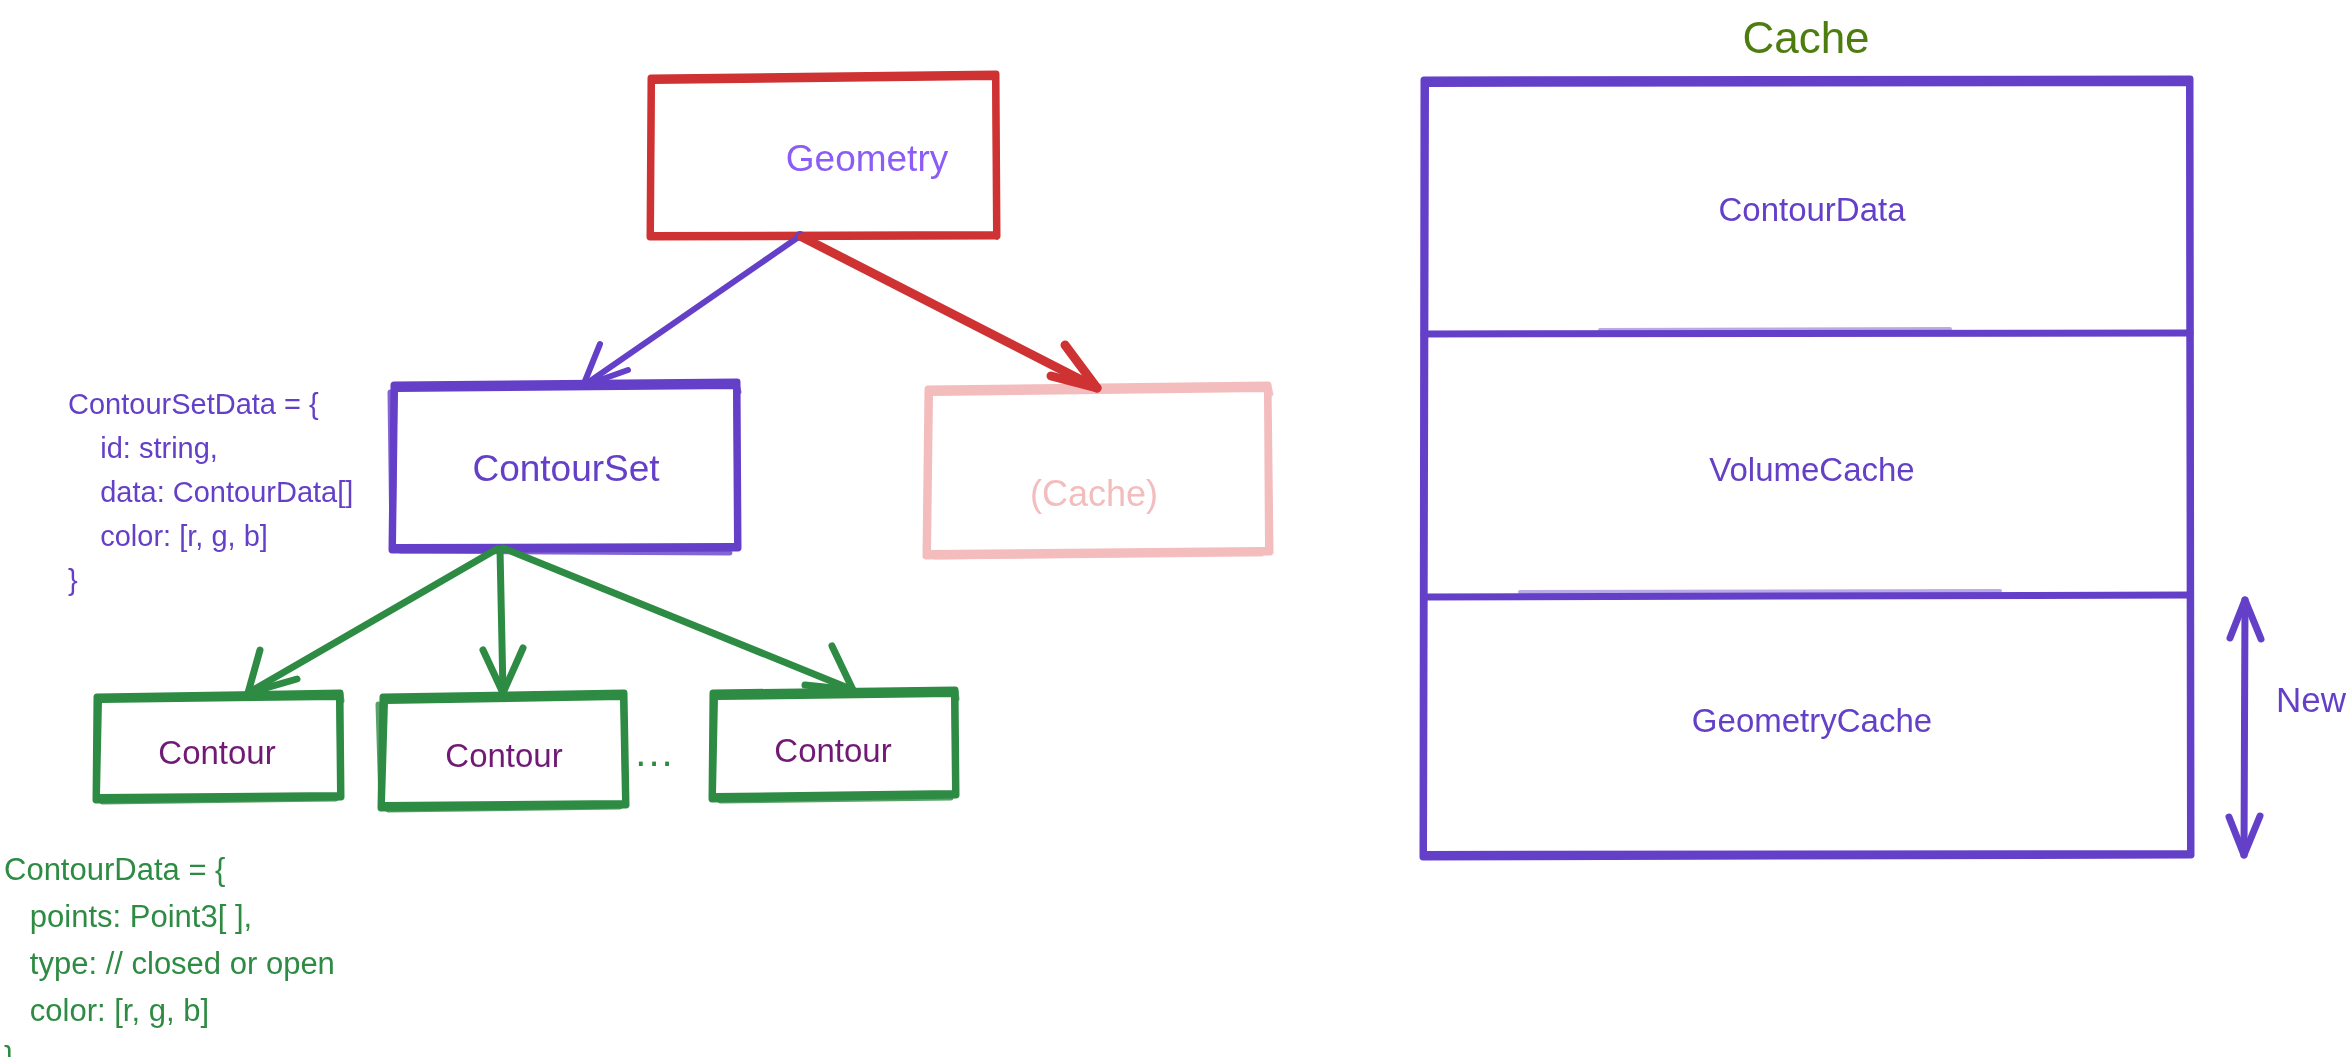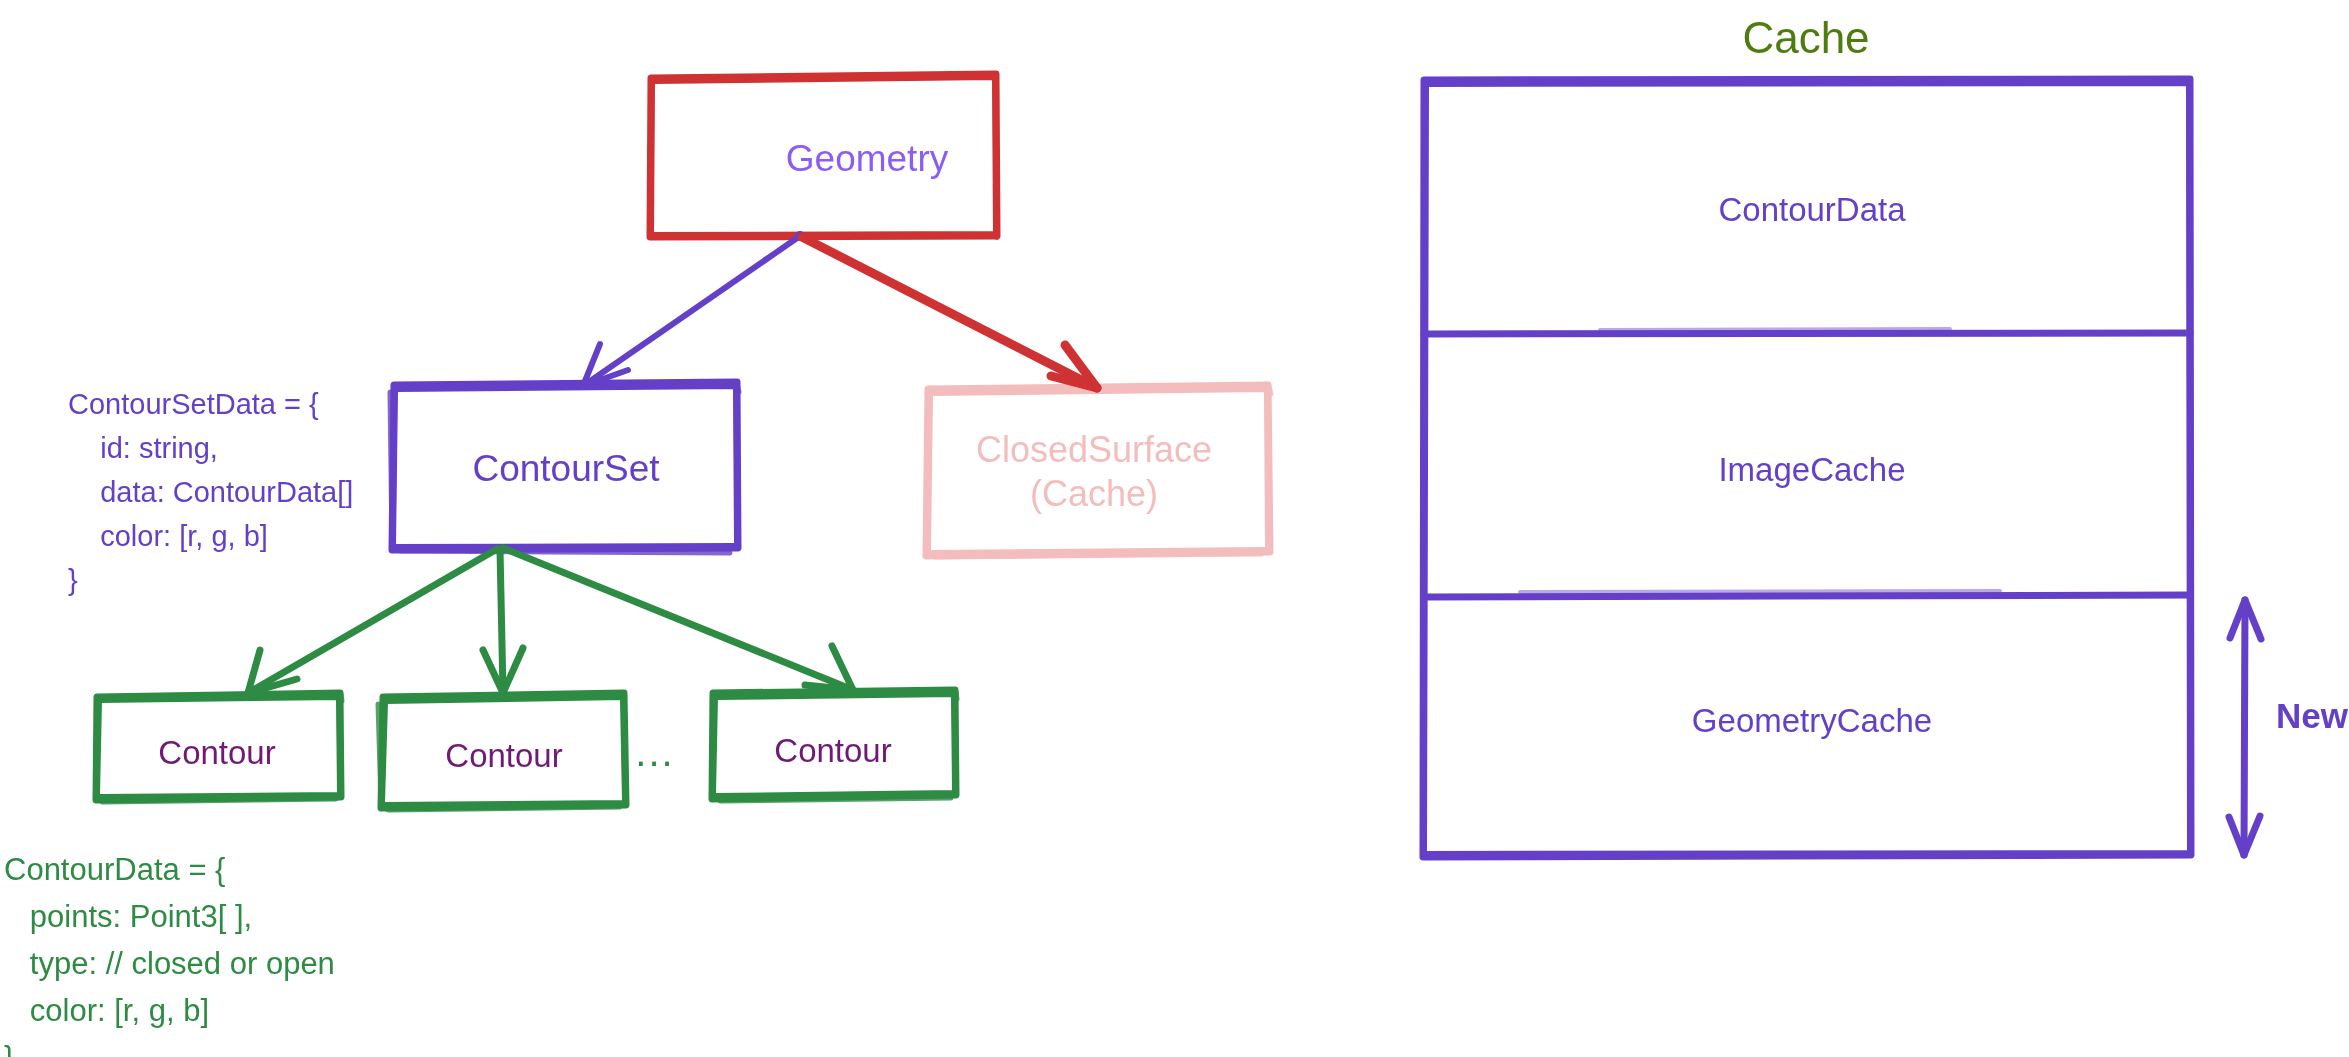--- a/index.html
+++ b/index.html
@@ -185,21 +185,20 @@
       <path class="stroke-purple" stroke-width="7" d="M2245,600 L2244,855"></path>
       <path class="stroke-purple" stroke-width="7" d="M2245,600 L2230,638 M2245,600 L2261,639"></path>
       <path class="stroke-purple" stroke-width="7" d="M2244,855 L2229,817 M2244,855 L2260,816"></path>
     </g>
   </svg>
 
   <div class="lbl node-label t-geometry" style="left:823px; top:158px;">Geometry</div>
 
   <div class="lbl node-label t-contourset" style="left:566px; top:468px;">ContourSet</div>
 
-  <div class="lbl node-label t-closedsurface" style="left:1094px; top:450px;">ClosedSurface</div>
   <div class="lbl node-label t-closedsurface" style="left:1094px; top:494px;">(Cache)</div>
 
   <div class="lbl node-label t-contour" style="left:217px; top:752px;">Contour</div>
   <div class="lbl node-label t-contour" style="left:504px; top:755px;">Contour</div>
   <div class="lbl node-label t-contour" style="left:833px; top:750px;">Contour</div>
 
   <div class="lbl t-ellipsis" style="left:655px; top:752px;">...</div>
 
   <div class="codeblock code-purple" style="left:68px; top:382px;">ContourSetData = {
     id: string,
@@ -209,18 +208,18 @@
 
   <div class="codeblock code-green" style="left:4px; top:846px;">ContourData = {
    points: Point3[ ],
    type: // closed or open
    color: [r, g, b]
 }</div>
 
   <div class="cache-title" style="left:1806px; top:13px;">Cache</div>
 
   <div class="cache-row-label" style="left:1812px; top:210px;">ContourData</div>
-  <div class="cache-row-label" style="left:1812px; top:470px;">ImageCache</div>
+  <div class="cache-row-label" style="left:1812px; top:470px;">VolumeCache</div>
   <div class="cache-row-label" style="left:1812px; top:721px;">GeometryCache</div>
 
-  <div class="new-label" style="left:2276px; top:716px;font-weight:bold;">New</div>
+  <div class="new-label" style="left:2276px; top:700px;">New</div>
 
 </div>
 
 </body></html>

